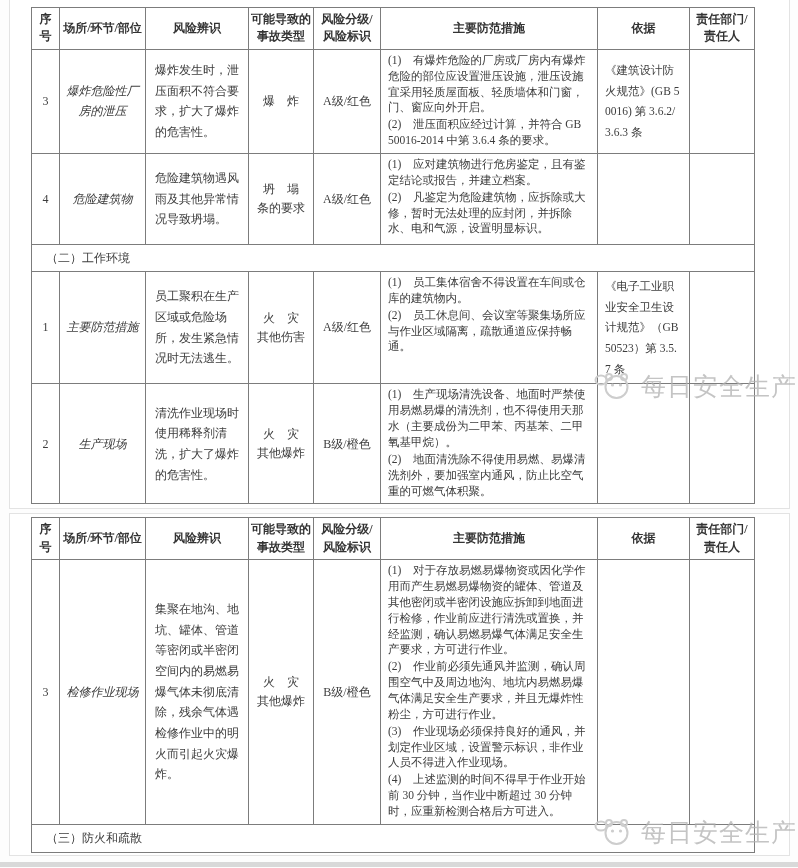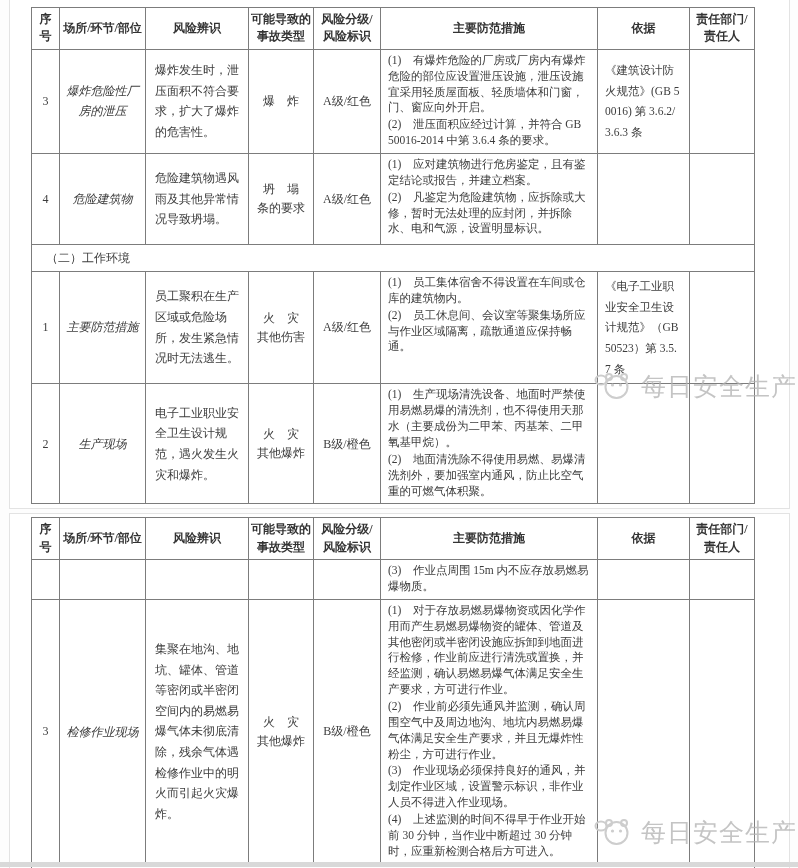--- a/index.html
+++ b/index.html
@@ -134,21 +134,21 @@
           <td class="measures">
             <p class="m">(1)　员工集体宿舍不得设置在车间或仓库的建筑物内。</p>
             <p class="m">(2)　员工休息间、会议室等聚集场所应与作业区域隔离，疏散通道应保持畅通。</p>
           </td>
           <td class="basis">《电子工业职业安全卫生设计规范》（GB 50523）第 3.5.7 条</td>
           <td class="owner"></td>
         </tr>
         <tr class="h90">
           <td class="c">2</td>
           <td class="c place">生产现场</td>
-          <td class="risk">电子工业职业安全卫生设计规范，遇火发生火灾和爆炸。</td>
+          <td class="risk">清洗作业现场时使用稀释剂清洗，扩大了爆炸的危害性。</td>
           <td class="c pre">火　灾
 其他爆炸</td>
           <td class="c">B级/橙色</td>
           <td class="measures">
             <p class="m">(1)　生产现场清洗设备、地面时严禁使用易燃易爆的清洗剂，也不得使用天那水（主要成份为二甲苯、丙基苯、二甲氧基甲烷）。</p>
             <p class="m">(2)　地面清洗除不得使用易燃、易爆清洗剂外，要加强室内通风，防止比空气重的可燃气体积聚。</p>
           </td>
           <td class="basis"></td>
           <td class="owner"></td>
         </tr>
@@ -178,32 +178,20 @@
 事故类型</th>
           <th class="pre">风险分级/
 风险标识</th>
           <th>主要防范措施</th>
           <th>依据</th>
           <th class="pre">责任部门/
 责任人</th>
         </tr>
       </thead>
       <tbody>
-        <tr class="h26">
-          <td class="c"></td>
-          <td class="c place"></td>
-          <td class="risk"></td>
-          <td class="c pre"></td>
-          <td class="c"></td>
-          <td class="measures">
-            <p class="m">(3)　作业点周围 15m 内不应存放易燃易爆物质。</p>
-          </td>
-          <td class="basis"></td>
-          <td class="owner"></td>
-        </tr>
         <tr class="h226">
           <td class="c">3</td>
           <td class="c place">检修作业现场</td>
           <td class="risk">集聚在地沟、地坑、罐体、管道等密闭或半密闭空间内的易燃易爆气体未彻底清除，残余气体遇检修作业中的明火而引起火灾爆炸。</td>
           <td class="c pre">火　灾
 其他爆炸</td>
           <td class="c">B级/橙色</td>
           <td class="measures">
             <p class="m">(1)　对于存放易燃易爆物资或因化学作用而产生易燃易爆物资的罐体、管道及其他密闭或半密闭设施应拆卸到地面进行检修，作业前应进行清洗或置换，并经监测，确认易燃易爆气体满足安全生产要求，方可进行作业。</p>
             <p class="m">(2)　作业前必须先通风并监测，确认周围空气中及周边地沟、地坑内易燃易爆气体满足安全生产要求，并且无爆炸性粉尘，方可进行作业。</p>

